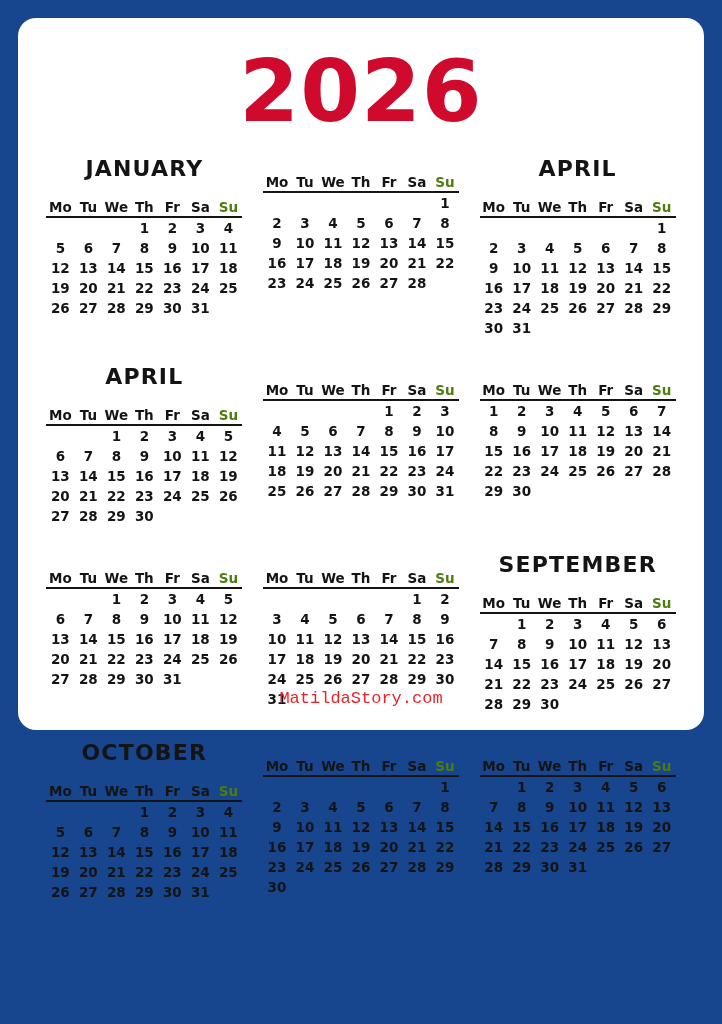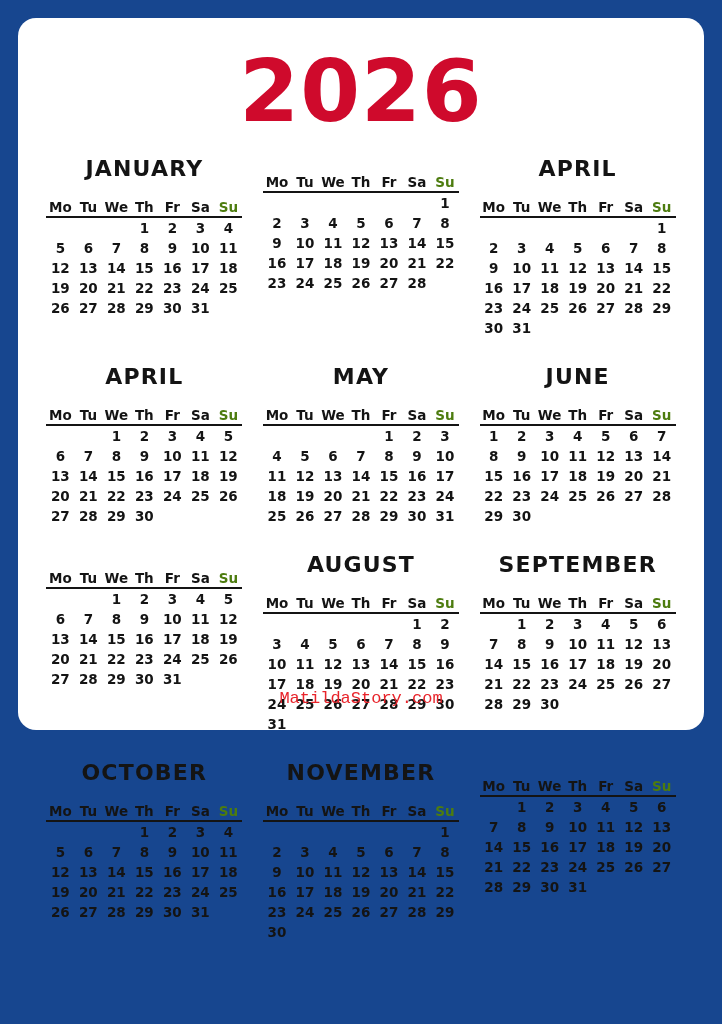--- a/index.html
+++ b/index.html
@@ -354,21 +354,20 @@
               <td>29</td>
               <td>30</td>
               <td class="empty">&nbsp;</td>
               <td class="empty">&nbsp;</td>
               <td class="empty">&nbsp;</td>
             </tr>
           </tbody>
         </table>
       </div>
       <div class="month">
-        <div class="month-name">MAY</div>
         <table class="cal">
           <thead>
             <tr>
               <th>Mo</th>
               <th>Tu</th>
               <th>We</th>
               <th>Th</th>
               <th>Fr</th>
               <th>Sa</th>
               <th class="sun">Su</th>
@@ -417,21 +416,20 @@
               <td>27</td>
               <td>28</td>
               <td>29</td>
               <td>30</td>
               <td class="red">31</td>
             </tr>
           </tbody>
         </table>
       </div>
       <div class="month">
-        <div class="month-name">JUNE</div>
         <table class="cal">
           <thead>
             <tr>
               <th>Mo</th>
               <th>Tu</th>
               <th>We</th>
               <th>Th</th>
               <th>Fr</th>
               <th>Sa</th>
               <th class="sun">Su</th>
@@ -542,21 +540,20 @@
               <td>29</td>
               <td>30</td>
               <td>31</td>
               <td class="empty">&nbsp;</td>
               <td class="empty">&nbsp;</td>
             </tr>
           </tbody>
         </table>
       </div>
       <div class="month">
-        <div class="month-name">AUGUST</div>
         <table class="cal">
           <thead>
             <tr>
               <th>Mo</th>
               <th>Tu</th>
               <th>We</th>
               <th>Th</th>
               <th>Fr</th>
               <th>Sa</th>
               <th class="sun">Su</th>
@@ -740,21 +737,20 @@
               <td>28</td>
               <td>29</td>
               <td>30</td>
               <td>31</td>
               <td class="empty">&nbsp;</td>
             </tr>
           </tbody>
         </table>
       </div>
       <div class="month">
-        <div class="month-name">NOVEMBER</div>
         <table class="cal">
           <thead>
             <tr>
               <th>Mo</th>
               <th>Tu</th>
               <th>We</th>
               <th>Th</th>
               <th>Fr</th>
               <th>Sa</th>
               <th class="sun">Su</th>

